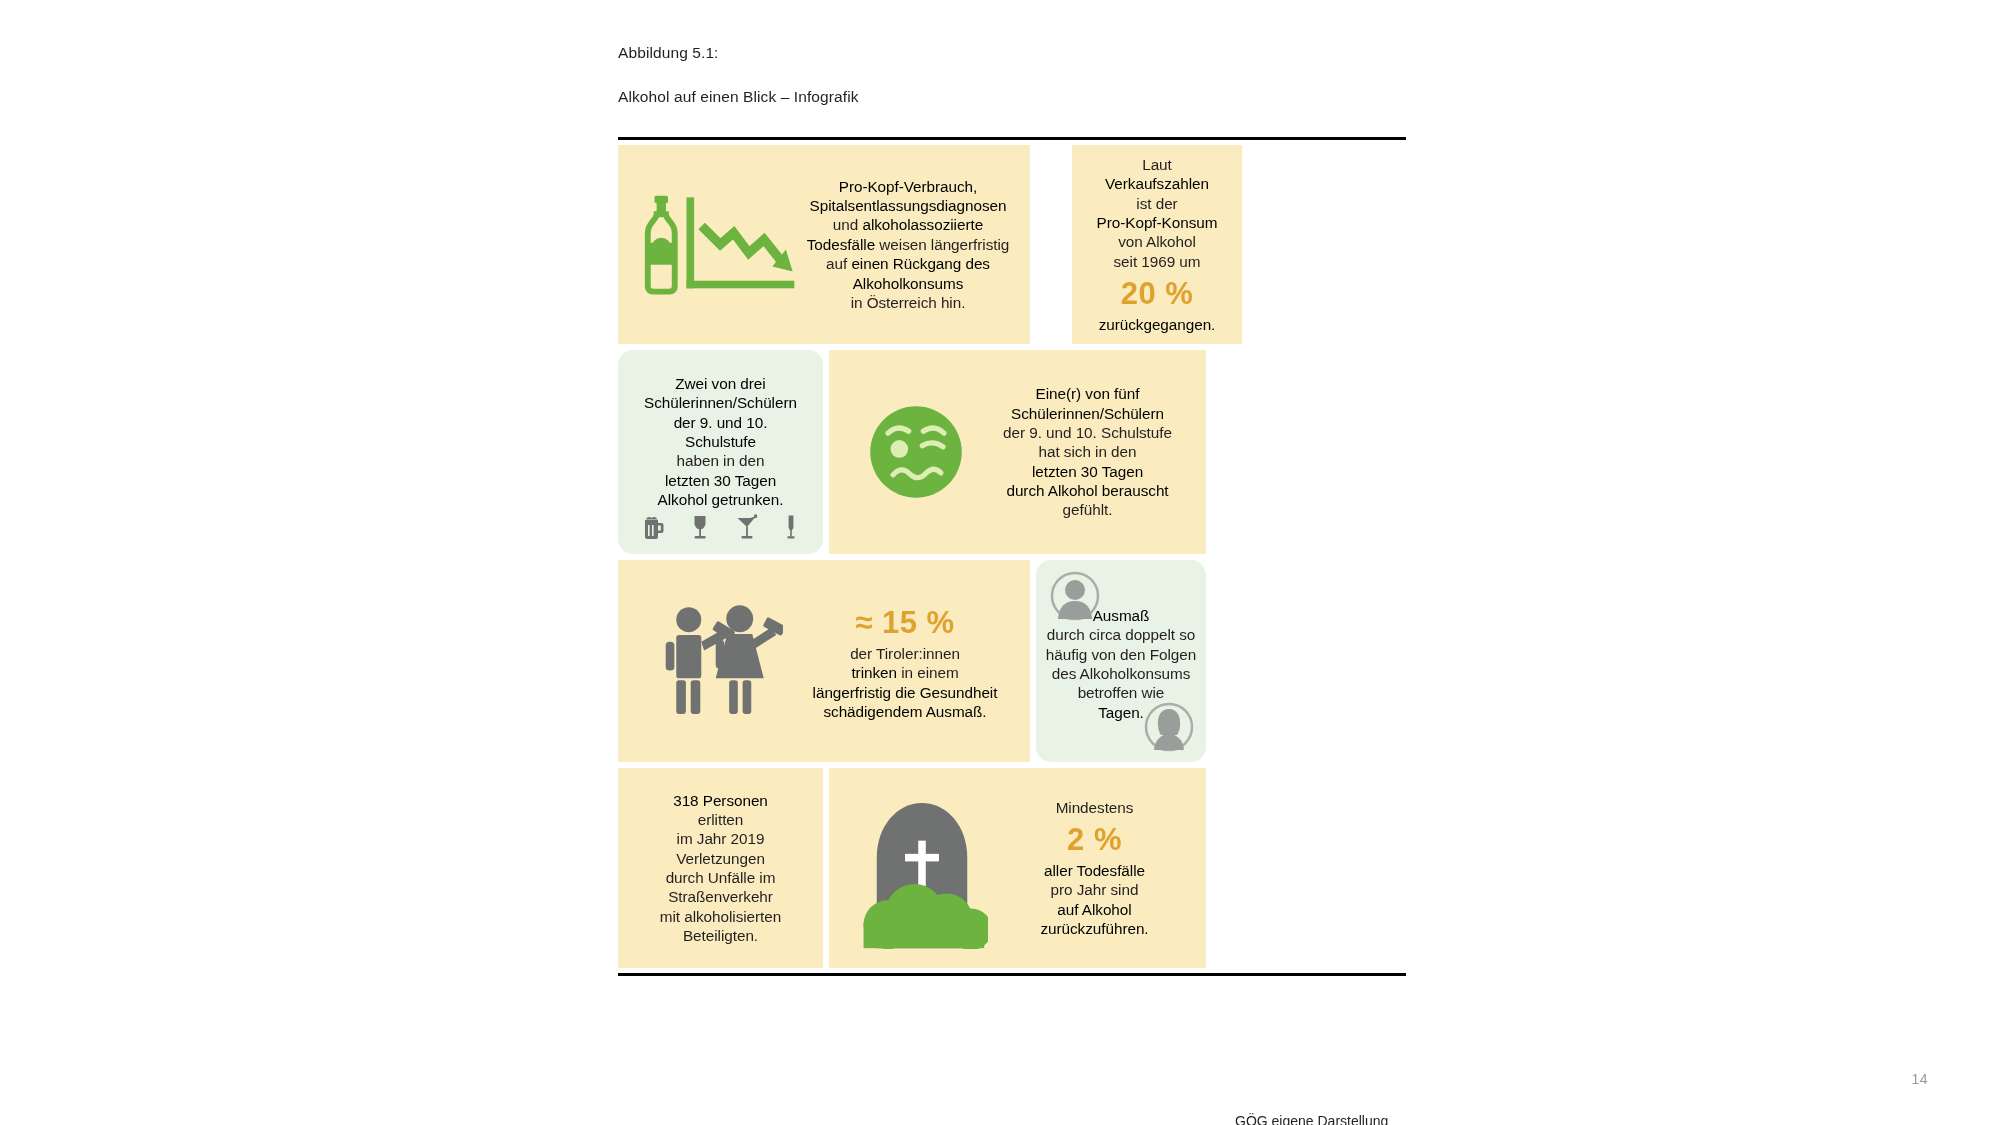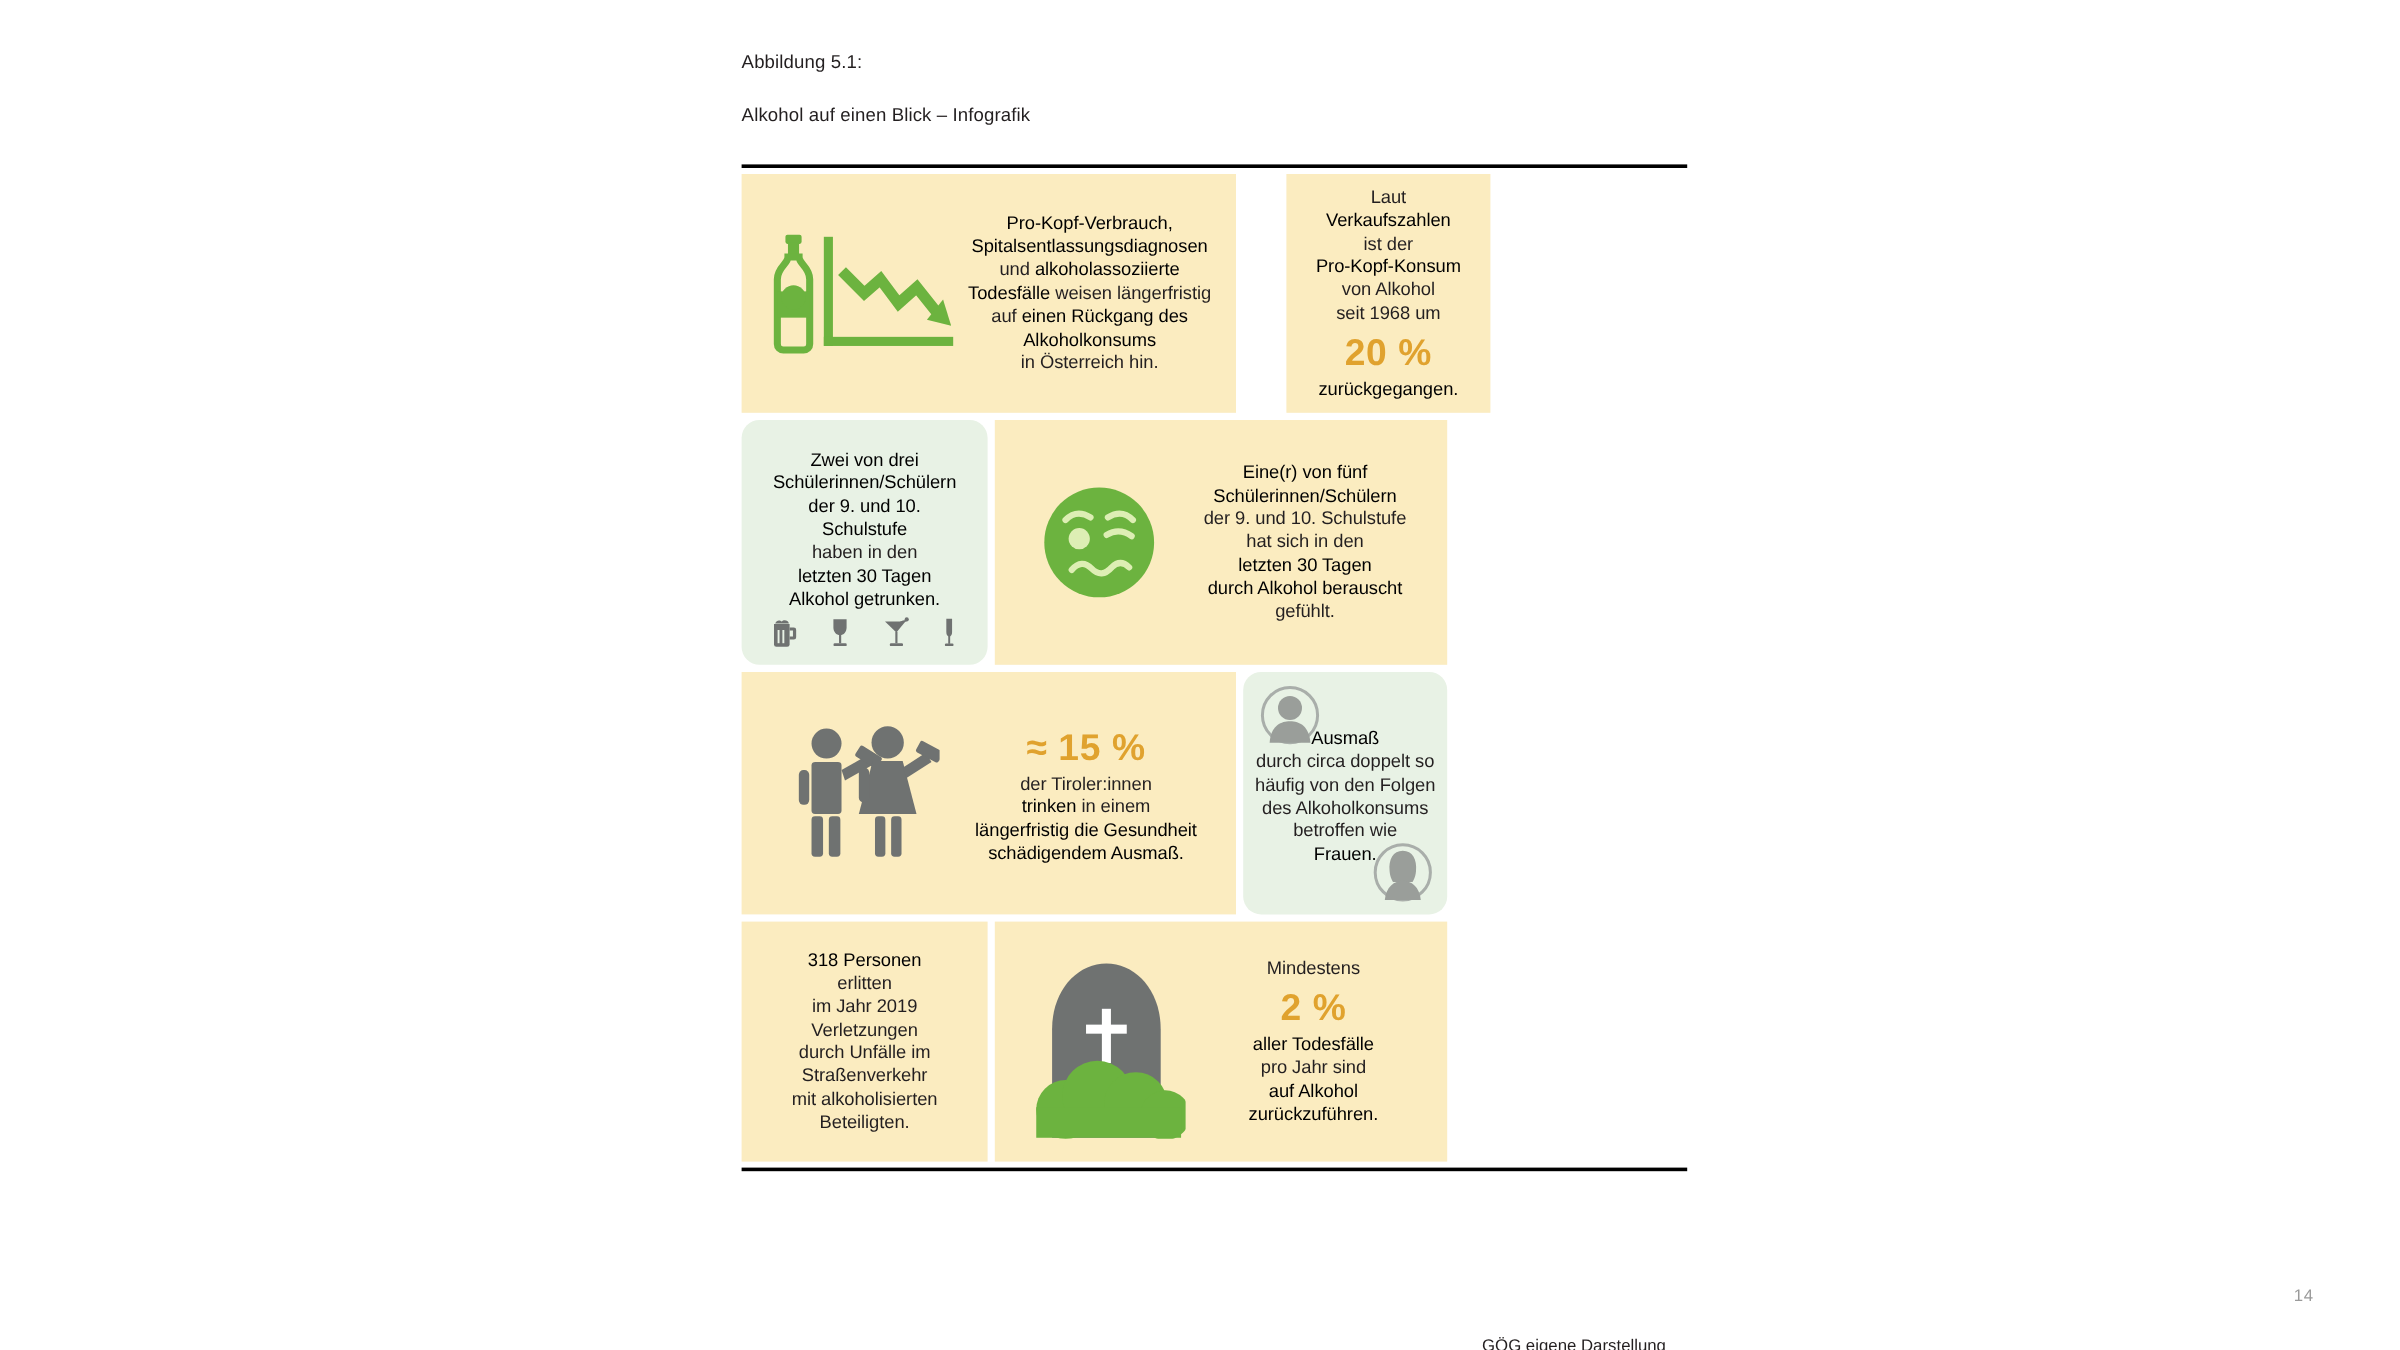--- a/index.html
+++ b/index.html
@@ -142,21 +142,21 @@
               <polyline points="78,38 100,60 116,46 134,70 152,54 172,79"></polyline>
             </g>
             <polygon points="186,92 162,86 178,66" fill="#6cb33f"></polygon>
           </svg>
         </div>
         <div class="panel-text" style="flex:1;padding:0 14px 0 4px;"><span class="hl">Pro-Kopf-Verbrauch,</span><br><span class="hl">Spitalsentlassungsdiagnosen</span><br><span>und </span><span class="hl">alkoholassoziierte</span><br><span class="hl">Todesfälle </span><span>weisen längerfristig</span><br><span>auf </span><span class="hl">einen Rückgang des</span><br><span class="hl">Alkoholkonsums</span><br><span>in Österreich hin.</span></div>
       </div>
 
       <div class="panel cream" style="width:170px;height:199px;justify-content:center;margin-left:36px;">
         <div class="panel-text" style="padding:0 8px;">
-          <span><span>Laut</span><br><span class="hl">Verkaufszahlen</span><br><span>ist der</span><br><span class="hl">Pro-Kopf-Konsum</span><br><span>von Alkohol</span><br><span>seit 1968 um</span><br></span>
+          <span><span>Laut</span><br><span class="hl">Verkaufszahlen</span><br><span>ist der</span><br><span class="hl">Pro-Kopf-Konsum</span><br><span>von Alkohol</span><br><span>seit 1969 um</span><br></span>
           <span class="big">20 %</span>
           <span class="hl">zurückgegangen.</span>
         </div>
       </div>
     </div>
 
     <div class="info-row">
 
       <div class="panel mint" style="width:205px;height:204px;justify-content:center;align-items:flex-start;">
         <div class="panel-text" style="padding:24px 6px 0;width:100%;"><span class="hl">Zwei von drei</span><br><span class="hl">Schülerinnen/Schülern</span><br><span class="hl">der 9. und 10.</span><br><span class="hl">Schulstufe</span><br><span>haben in den</span><br><span class="hl">letzten 30 Tagen</span><br><span class="hl">Alkohol getrunken.</span></div>
@@ -265,21 +265,21 @@
 
       <div class="panel mint" style="width:170px;height:202px;justify-content:center;">
         <div class="icon-box" style="position:absolute;left:14px;top:11px;">
           <svg width="50" height="50" viewBox="0 0 50 50" aria-hidden="true">
             <circle cx="25" cy="25" r="23" fill="none" stroke="#a9aeaa" stroke-width="2.5"></circle>
             <circle cx="25" cy="19" r="10" fill="#9a9e9a"></circle>
             <path d="M8 48 C9 34, 17 30, 25 30 C33 30, 41 34, 42 48 Z" fill="#9a9e9a"></path>
           </svg>
         </div>
 
-        <div class="panel-text" style="padding:6px 6px 0;width:100%;"><span class="hl">Ausmaß</span><br><span>durch circa doppelt so</span><br><span>häufig von den Folgen</span><br><span>des Alkoholkonsums</span><br><span>betroffen wie</span><br><span class="hl">Frauen.</span></div>
+        <div class="panel-text" style="padding:6px 6px 0;width:100%;"><span class="hl">Ausmaß</span><br><span>durch circa doppelt so</span><br><span>häufig von den Folgen</span><br><span>des Alkoholkonsums</span><br><span>betroffen wie</span><br><span class="hl">Tagen.</span></div>
 
         <div class="icon-box" style="position:absolute;right:12px;bottom:10px;">
           <svg width="50" height="50" viewBox="0 0 50 50" aria-hidden="true">
             <circle cx="25" cy="25" r="23" fill="none" stroke="#a9aeaa" stroke-width="2.5"></circle>
             <path d="M25 7 C33 7, 37 14, 36 24 C35.5 30, 33 33, 33 33 L17 33 C17 33, 14.5 30, 14 24 C13 14, 17 7, 25 7 Z" fill="#9a9e9a"></path>
             <path d="M10 48 C11 37, 18 32, 25 32 C32 32, 39 37, 40 48 Z" fill="#9a9e9a"></path>
           </svg>
         </div>
       </div>
     </div>

